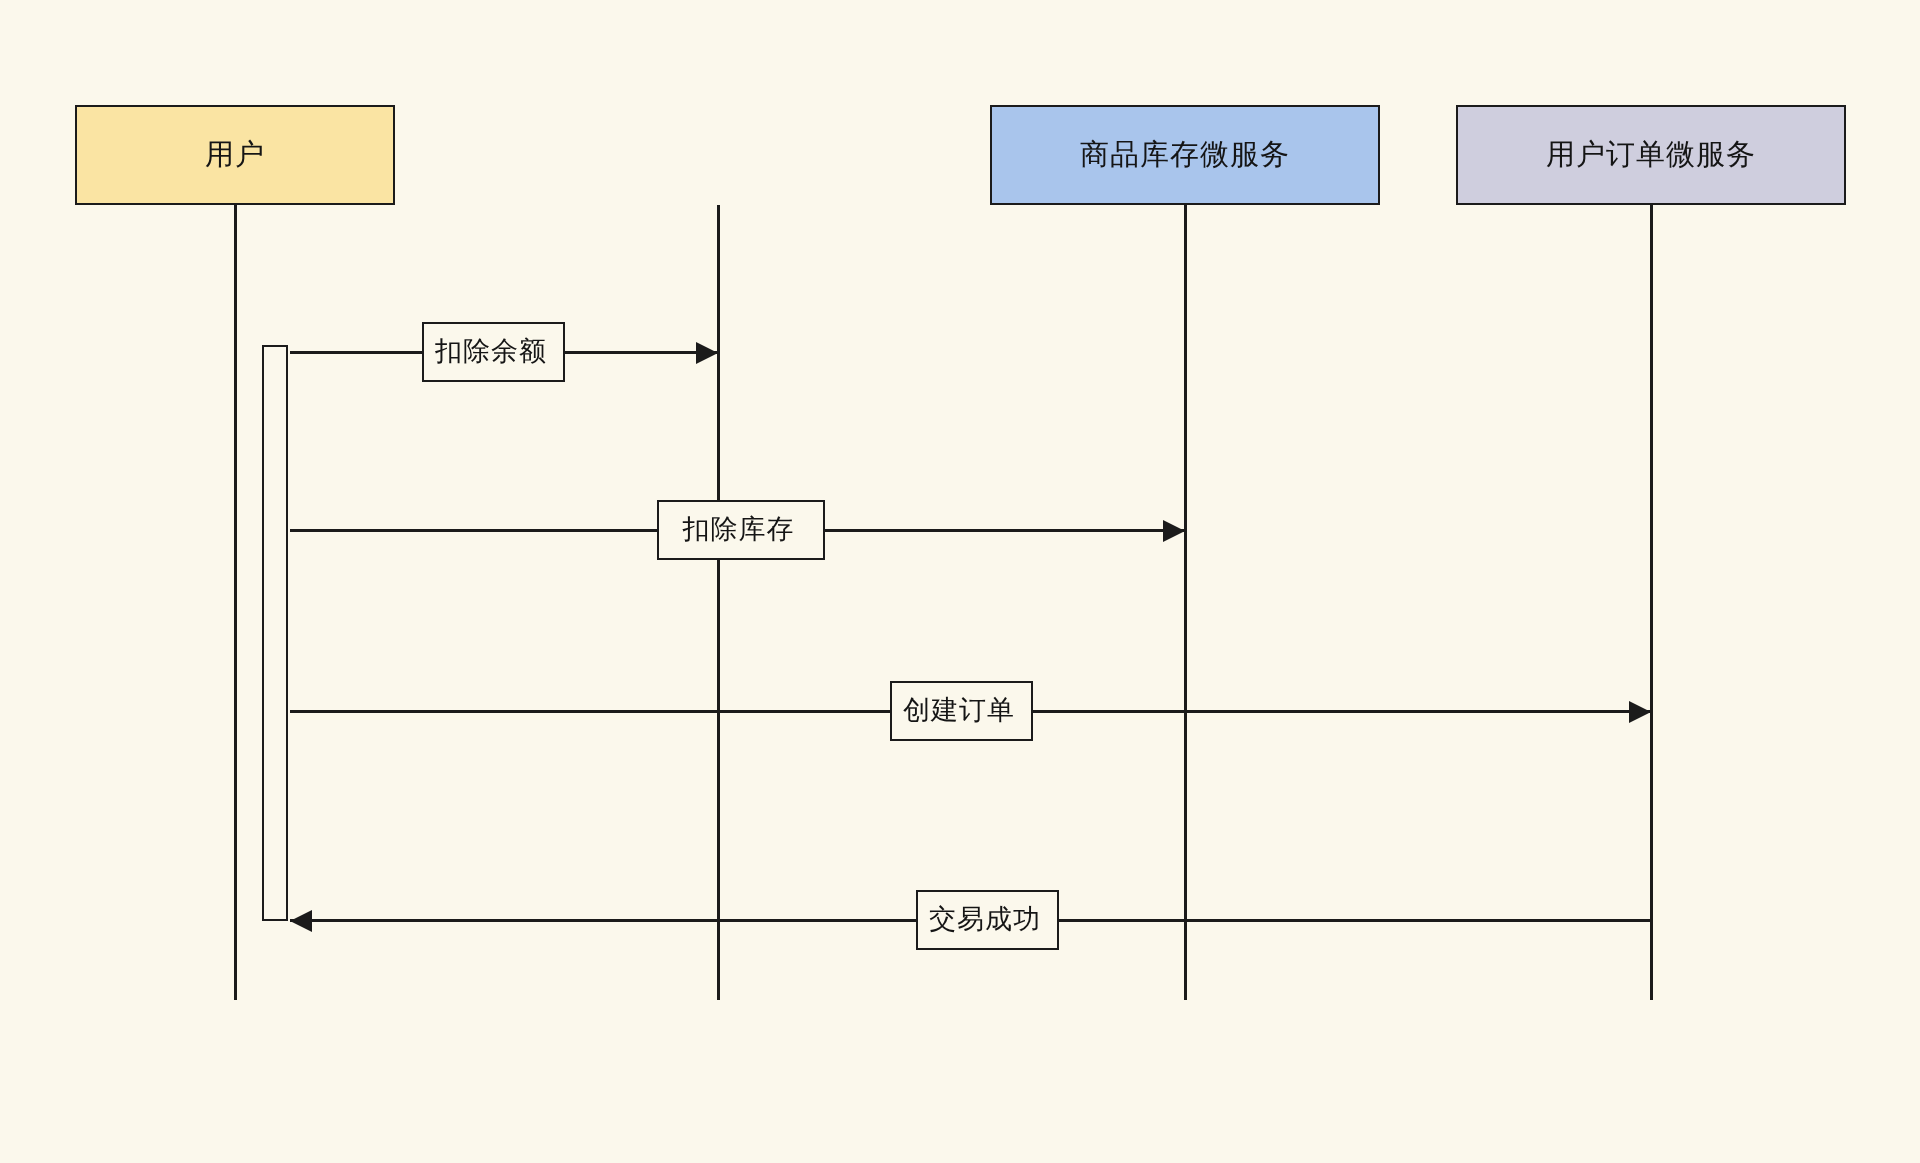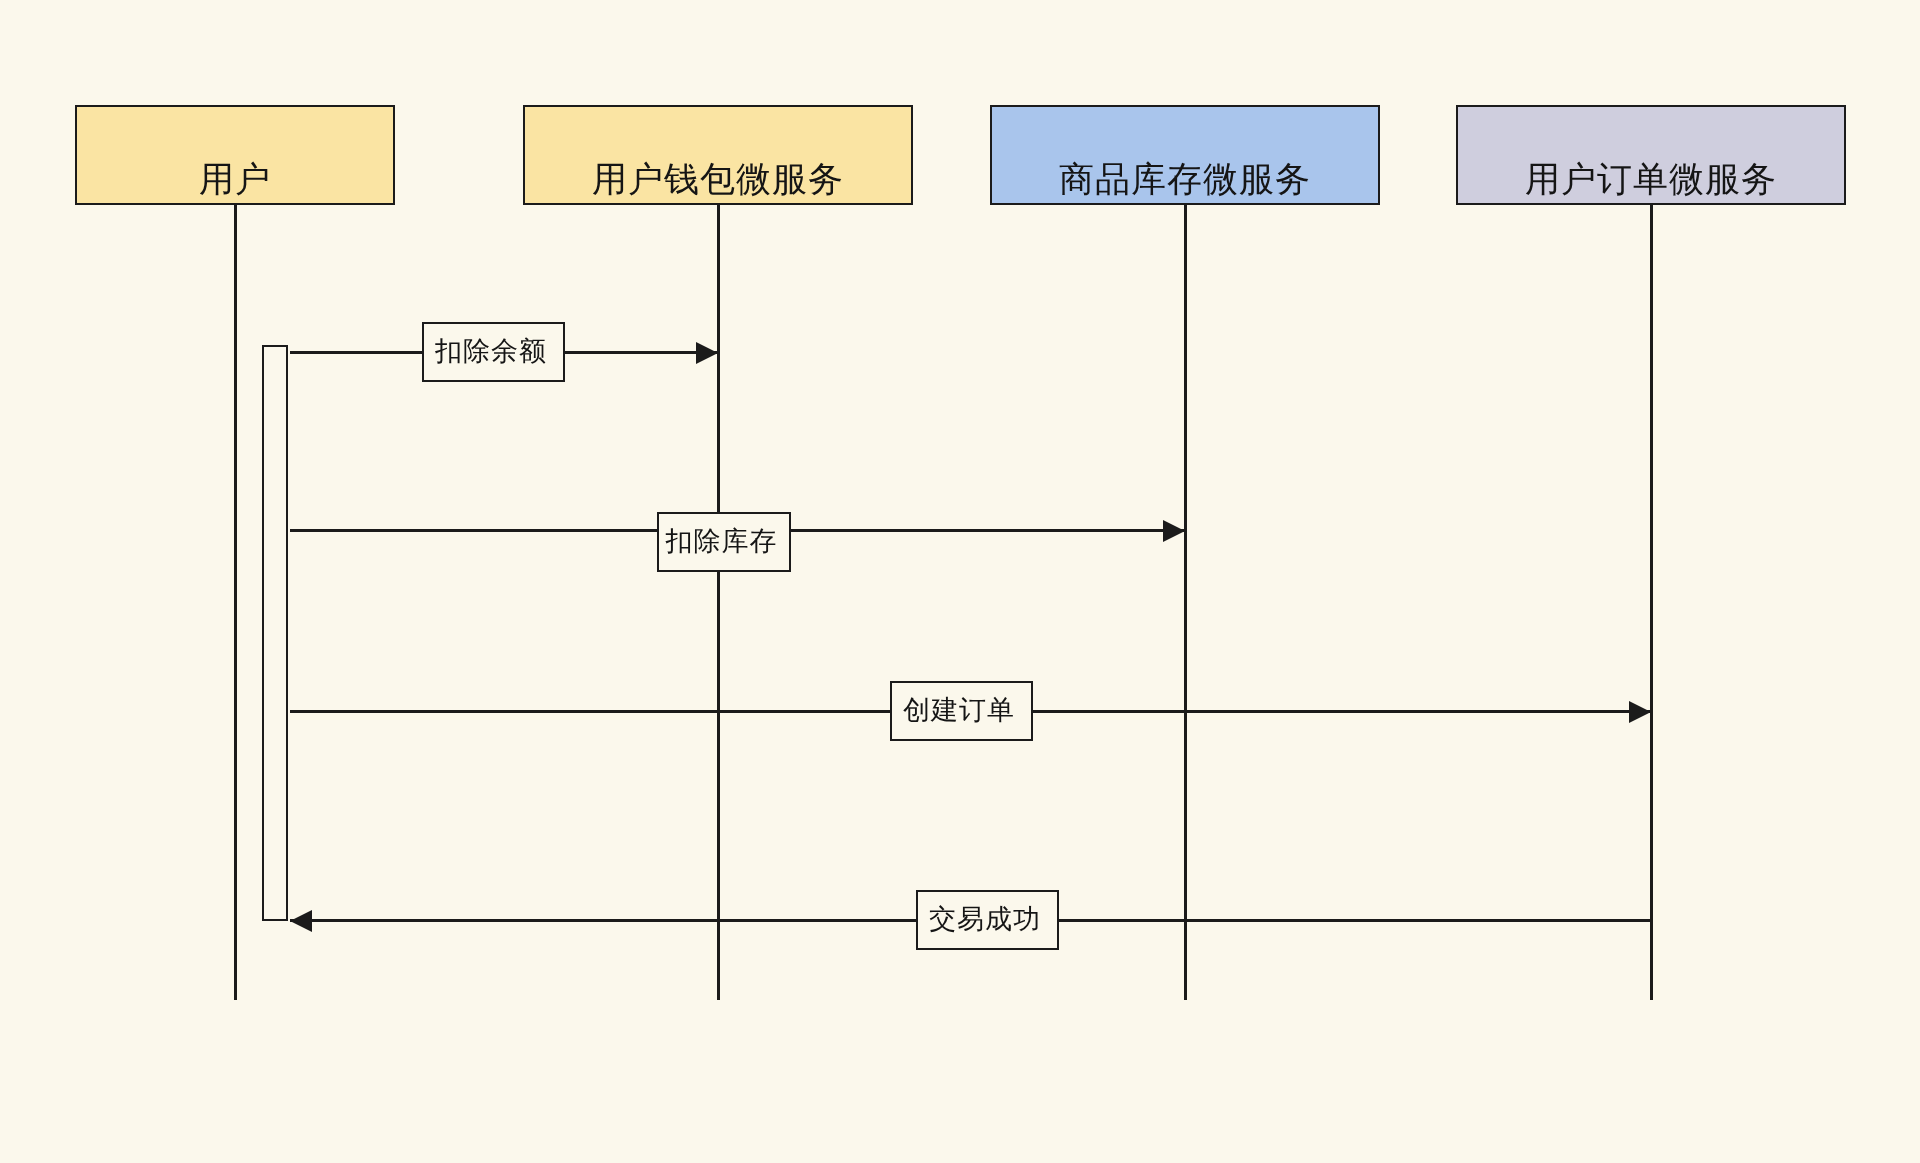--- a/index.html
+++ b/index.html
@@ -20,23 +20,23 @@
     left: 0;
     top: 0;
     width: 1920px;
     height: 1163px;
   }
   .participant-box {
     position: absolute;
     box-sizing: border-box;
     border: 2.5px solid #1b1b1b;
     display: flex;
-    align-items: flex-end;
+    align-items: center;
     justify-content: center;
-    font-size: 35px;
+    font-size: 29px;
     color: #151515;
     letter-spacing: 1px;
     font-family: "Liberation Sans", "DejaVu Sans", sans-serif;
   }
   .lifeline {
     position: absolute;
     width: 2.5px;
     background: #1b1b1b;
   }
   .activation {
@@ -115,23 +115,20 @@
   }
 </style>
 </head>
 <body>
 
 <div id="canvas">
 
   <div class="participant-box" id="pbox-0" style="left: 75px; top: 105px; width: 320px; height: 100px; background: rgb(250, 228, 163);">
     <span>用户</span>
   </div>
-  <div class="participant-box" id="pbox-1" style="left: 523px; top: 105px; width: 390px; height: 100px; background: rgb(250, 228, 163);">
-    <span>用户钱包微服务</span>
-  </div>
   <div class="participant-box" id="pbox-3" style="left: 1456px; top: 105px; width: 390px; height: 100px; background: rgb(207, 206, 222);">
     <span>用户订单微服务</span>
   </div>
   <div class="participant-box" id="pbox-2" style="left: 990px; top: 105px; width: 390px; height: 100px; background: rgb(169, 197, 236);">
     <span>商品库存微服务</span>
   </div>
 
   <div class="lifeline" id="lifeline-0" style="left: 234px; top: 205px; height: 795px;"></div>
   <div class="lifeline" id="lifeline-1" style="left: 717px; top: 205px; height: 795px;"></div>
   <div class="lifeline" id="lifeline-2" style="left: 1184px; top: 205px; height: 795px;"></div>
@@ -140,21 +137,21 @@
   <div class="activation" id="activation-0" style="left: 262px; top: 345px; width: 26px; height: 576px;"></div>
 
   <div class="msg-line" id="msgline-0" style="left: 290px; top: 351px; width: 428px;"></div>
   <div class="arrow-head arrow-right" id="msgarrow-0" style="left: 696px; top: 342px;"></div>
   <div class="msg-label" id="msglabel-0" style="left: 422px; top: 322px; width: 143px; height: 60px;">
     <span>扣除余额</span>
   </div>
 
   <div class="msg-line" id="msgline-1" style="left: 290px; top: 529px; width: 895px;"></div>
   <div class="arrow-head arrow-right" id="msgarrow-1" style="left: 1163px; top: 520px;"></div>
-  <div class="msg-label" id="msglabel-1" style="left: 657px; top: 512px; width: 134px; height: 60px;">
+  <div class="msg-label" id="msglabel-1" style="left: 657px; top: 500px; width: 168px; height: 60px;">
     <span>扣除库存</span>
   </div>
 
   <div class="msg-line" id="msgline-2" style="left: 290px; top: 710px; width: 1361px;"></div>
   <div class="arrow-head arrow-right" id="msgarrow-2" style="left: 1629px; top: 701px;"></div>
   <div class="msg-label" id="msglabel-2" style="left: 890px; top: 681px; width: 143px; height: 60px;">
     <span>创建订单</span>
   </div>
 
   <div class="msg-line" id="msgline-3" style="left: 290px; top: 919px; width: 1361px;"></div>

